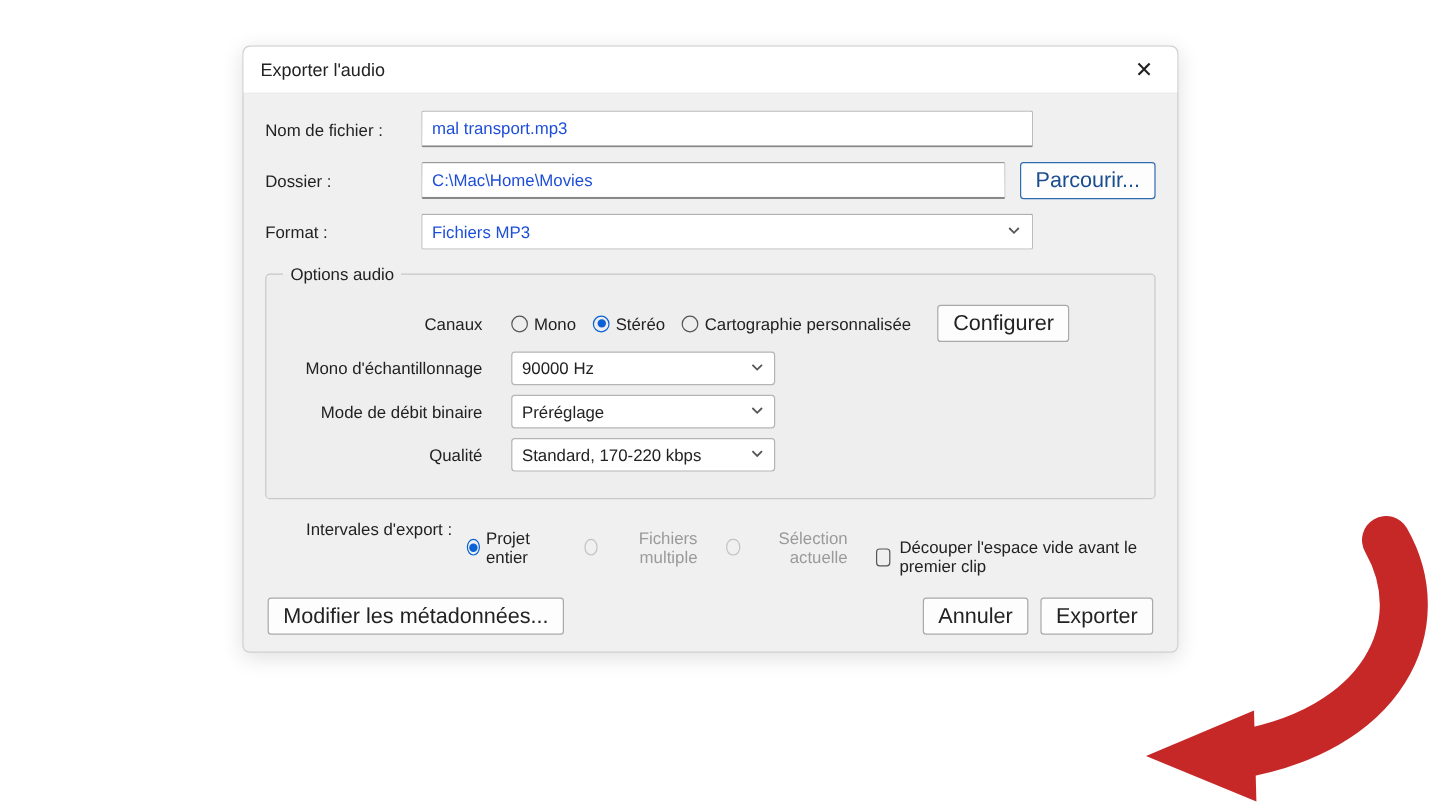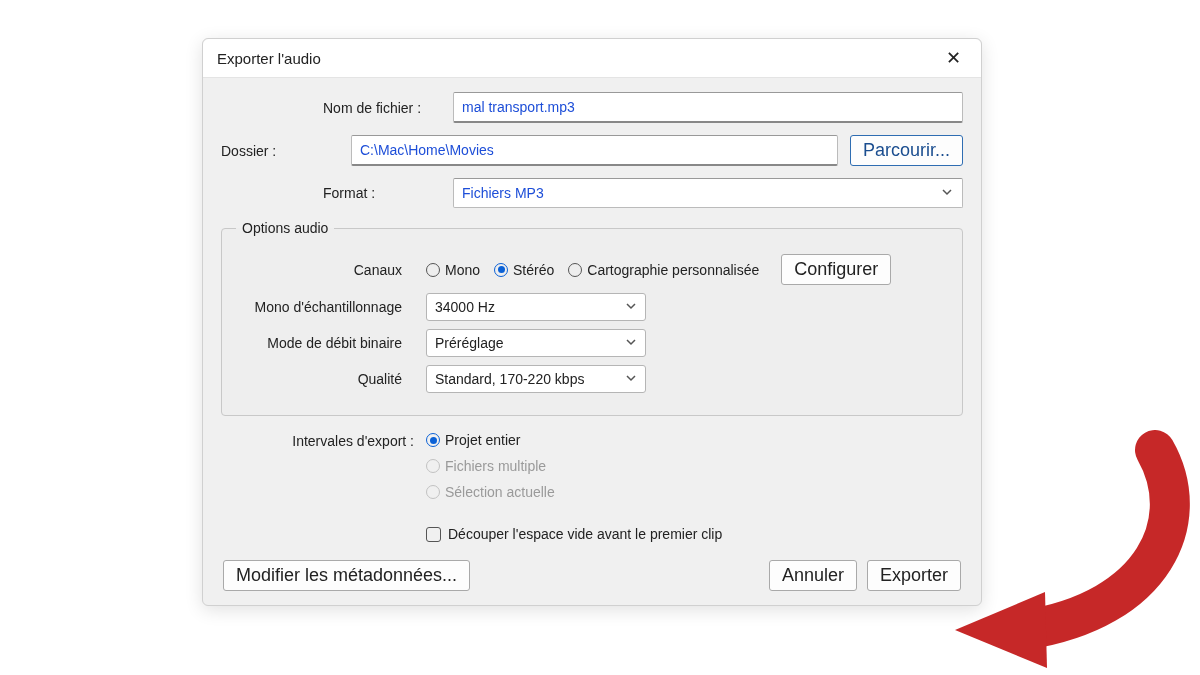--- a/index.html
+++ b/index.html
@@ -11,21 +11,21 @@
     box-shadow:0 4px 18px rgba(0,0,0,0.12);
   }
   .titlebar {
     background:#fff; border-top-left-radius:6px; border-top-right-radius:6px;
     display:flex; justify-content:space-between; align-items:center;
     padding:6px 12px 6px 14px; border-bottom:1px solid #e4e4e4;
   }
   .titlebar .title { font-size:15px; }
   .close-x { font-size:18px; line-height:1; padding:4px 8px; cursor:default; }
   .body { padding:14px 18px 12px 18px; }
-  .row { display:flex; align-items:center; margin-bottom:12px;justify-content:flex-end; }
+  .row { display:flex; align-items:center; margin-bottom:12px; }
   .row .lbl { width:130px; }
   .field {
     flex:1; background:#fff; border:1px solid #bbb; border-top-color:#999;
     padding:6px 8px; font-size:14px; color:#1d4ed8; border-radius:2px;
     border-bottom:2px solid #888;
   }
   .field.combo { border-bottom:1px solid #bbb; }
   .row.dossier .field { flex:1; }
   .btn {
     background:#fdfdfd; border:1px solid #a9a9a9; border-radius:3px;
@@ -47,21 +47,21 @@
   .radio.sel .rc::after { content:""; width:7px; height:7px; background:#0b61d6; border-radius:50%; }
   .radio.dis { color:#9a9a9a;text-align:right; }
   .radio.dis .rc { border-color:#c2c2c2; }
   .select {
     width:220px; background:#fff; border:1px solid #b5b5b5; border-radius:3px;
     padding:5px 28px 5px 8px; position:relative; font-size:14px;
   }
   .select .chev { position:absolute; right:8px; top:50%; transform:translateY(-50%); color:#555; }
   .export-row { display:flex; margin-bottom:6px; }
   .export-row .elbl { width:205px; text-align:right; padding-right:12px; padding-top:1px; }
-  .export-opts { display:flex; flex-direction:column; gap:10px; }
+  .export-opts { display:flex; flex-direction:row; gap:10px; }
   .chk { display:inline-flex; align-items:center; gap:7px; margin-top:16px; }
   .chk .box { width:15px; height:15px; border:1.5px solid #555; border-radius:3px; }
   .footer {
     display:flex; justify-content:space-between; align-items:center;
     padding:0 2px 2px 2px; margin-top:18px;
   }
   .footer .right { display:flex; gap:10px;justify-content:center; }
   
   .arrow { position:absolute; left:935px; top:430px; }
   svg.chev-svg { width:12px; height:12px; }
@@ -121,21 +121,21 @@
               <span class="rc"></span>
               <span>Cartographie personnalisée</span>
             </label>
           <div style="width:8px"></div>
           <div class="btn">Configurer</div>
         </div>
 
         <div class="arow">
           <div class="albl">Mono d'échantillonnage</div>
           <div class="select">
-            <span>34000 Hz</span>
+            <span>90000 Hz</span>
             <span class="chev"><svg class="chev-svg" viewBox="0 0 12 12">
                   <path d="M2 4l4 4 4-4" fill="none" stroke="#555" stroke-width="1.5"></path>
                 </svg></span>
           </div>
         </div>
 
         <div class="arow">
           <div class="albl">Mode de débit binaire</div>
           <div class="select">
             <span>Préréglage</span>

